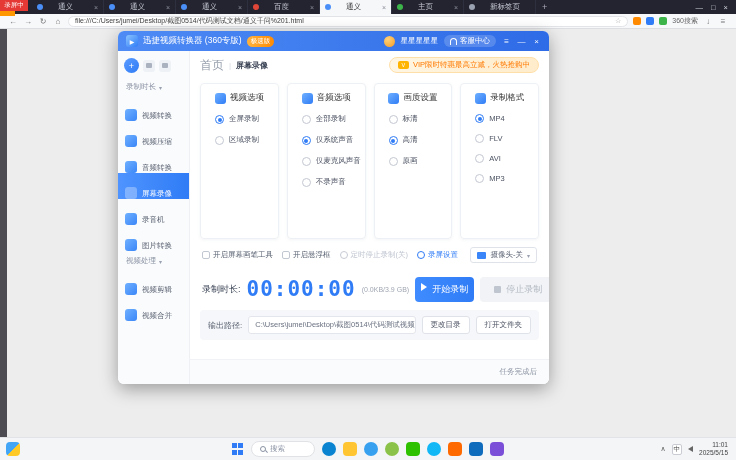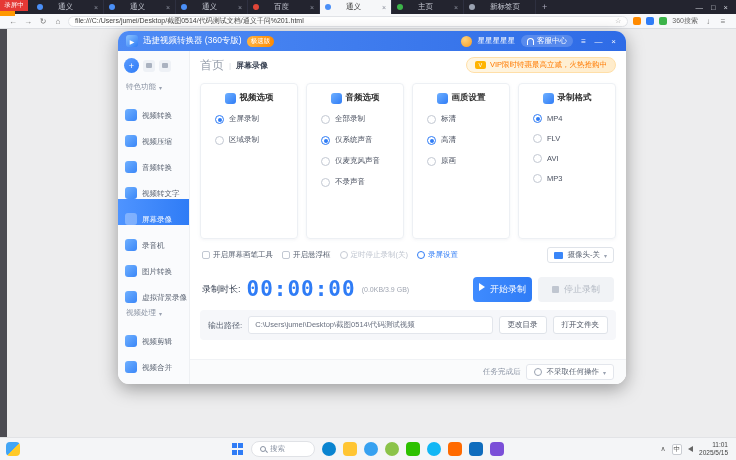--- a/index.html
+++ b/index.html
@@ -23,21 +23,21 @@
   .urlbox{flex:1;background:#fff;border:1px solid #e2e4e8;border-radius:8px;height:11px;display:flex;align-items:center;gap:4px;padding:0 6px;font-size:7px;color:#444;overflow:hidden;white-space:nowrap}
   .urlbox .star{margin-left:auto;color:#999;font-size:7px}
   .ext-ico{width:8px;height:8px;border-radius:2px;flex:none}
   .se-label{font-size:7px;color:#666;white-space:nowrap}
 
   
   .page{position:absolute;top:29px;left:0;right:0;bottom:23px;background:#ededee}
   .page-strip{position:absolute;left:0;top:0;width:7px;height:100%;background:#4c4c52}
 
   
-  .app{position:absolute;left:118px;top:2px;width:508px;height:353px;background:#fff;border-radius:11px;box-shadow:0 5px 18px rgba(0,0,0,.35);overflow:hidden;display:flex;flex-direction:column}
+  .app{position:absolute;left:118px;top:2px;width:431px;height:353px;background:#fff;border-radius:6px;box-shadow:0 5px 18px rgba(0,0,0,.35);overflow:hidden;display:flex;flex-direction:column}
   .titlebar{height:20px;background:linear-gradient(90deg,#4e8bf5,#2e6be6);display:flex;align-items:center;padding:0 8px;gap:5px;color:#fff;flex:none}
   .app-logo{width:12px;height:12px;border-radius:3px;background:linear-gradient(135deg,#8cc4ff,#2f7cf6);display:flex;align-items:center;justify-content:center;color:#fff;font-size:6px;flex:none}
   .app-title{font-size:8.5px;white-space:nowrap}
   .edition{background:linear-gradient(90deg,#ffb23e,#ff8a00);border-radius:6px;font-size:6.5px;padding:1px 4px;white-space:nowrap}
   .title-right{margin-left:auto;display:flex;align-items:center;gap:6px}
   .avatar{width:11px;height:11px;border-radius:50%;background:radial-gradient(circle at 35% 30%,#ffd27a,#f59b23);flex:none}
   .username{font-size:7.5px;white-space:nowrap}
   .support{display:flex;align-items:center;gap:3px;font-size:7.5px;background:rgba(255,255,255,.18);padding:1px 6px;border-radius:8px;white-space:nowrap}
   .headset{width:7px;height:7px;border:1px solid #fff;border-bottom:none;border-radius:4px 4px 0 0}
   .tb-ico{font-size:8px;opacity:.95;width:9px;text-align:center}
@@ -58,21 +58,21 @@
   .main-top{height:28px;display:flex;align-items:center;padding:0 10px;gap:5px;flex:none}
   .crumb-home{font-size:12px;color:#98a0ad}
   .crumb-sep{color:#d5d9e0;font-size:8px}
   .crumb-cur{font-size:8px;color:#3a4354;font-weight:bold}
   .vip{margin-left:auto;display:flex;align-items:center;gap:4px;background:linear-gradient(90deg,#fff6e3,#ffeccb);border:1px solid #ffdfa8;border-radius:9px;padding:2px 8px;font-size:7.5px;color:#ff7a00;white-space:nowrap}
   .vip-ico{width:11px;height:8px;background:#ffb400;border-radius:2px;color:#fff;font-size:5.5px;display:flex;align-items:center;justify-content:center;flex:none}
 
   .content{flex:1;display:flex;flex-direction:column;padding:4px 10px 0;min-height:0}
   .panels{display:grid;grid-template-columns:repeat(4,1fr);gap:8px;height:156px;flex:none}
   .panel{border:1px solid #edf0f4;border-radius:4px;padding:8px 9px;box-shadow:0 1px 3px rgba(140,150,170,.10);overflow:hidden}
-  .panel-head{display:flex;align-items:center;justify-content:center;gap:4px;font-size:8.5px;font-weight:bold;color:#333;margin-bottom:10px;white-space:nowrap}
+  .panel-head{display:flex;align-items:center;justify-content:center;gap:4px;font-size:8.5px;font-weight:normal;color:#333;margin-bottom:10px;white-space:nowrap}
   .panel-ico{width:11px;height:11px;border-radius:3px;background:linear-gradient(135deg,#6fb0ff,#2f7cf6);flex:none}
   .opt{display:flex;align-items:flex-end;gap:5px;margin:0 0 11px 5px;font-size:7.5px;color:#4a5160;white-space:nowrap}
   .radio{width:9px;height:9px;border-radius:50%;border:1px solid #c2c8d2;flex:none;position:relative;background:#fff}
   .opt.sel .radio{border-color:#2f7cf6}
   .opt.sel .radio::after{content:"";position:absolute;inset:1.5px;border-radius:50%;background:#2f7cf6}
 
   .optrow{display:flex;align-items:center;gap:9px;padding:8px 2px 5px;font-size:7.5px;color:#5a6372;flex:none;white-space:nowrap}
   .optrow .item{display:flex;align-items:center;gap:3px}
   .cb{width:8px;height:8px;border:1px solid #c2c8d2;border-radius:2px;background:#fff;flex:none}
   .disabled{color:#bfc5cf}
@@ -214,54 +214,46 @@
             <span class="tool-main">+</span>
             <span class="tool-sub">
                 <i></i>
               </span>
             <span class="tool-sub">
                 <i></i>
               </span>
           </div>
 
           <div class="side-section">
-            <span>特色功能</span>
+            <span>录制时长</span>
             <span class="caret">▾</span>
           </div>
           <div class="side-item">
             <span class="ico"></span>
             <span>视频转换</span>
           </div>
           <div class="side-item">
             <span class="ico"></span>
             <span>视频压缩</span>
           </div>
           <div class="side-item">
             <span class="ico"></span>
             <span>音频转换</span>
           </div>
-          <div class="side-item">
-            <span class="ico"></span>
-            <span>视频转文字</span>
-          </div>
           <div class="side-item active">
             <span class="ico"></span>
             <span>屏幕录像</span>
           </div>
           <div class="side-item">
             <span class="ico"></span>
             <span>录音机</span>
           </div>
           <div class="side-item">
             <span class="ico"></span>
             <span>图片转换</span>
-          </div>
-          <div class="side-item">
-            <span class="ico"></span>
-            <span>虚拟背景录像</span>
           </div>
 
           <div class="side-section">
             <span>视频处理</span>
             <span class="caret">▾</span>
           </div>
           <div class="side-item">
             <span class="ico"></span>
             <span>视频剪辑</span>
           </div>
@@ -408,25 +400,20 @@
             <div class="outrow">
               <span>输出路径:</span>
               <span class="path-box">C:\Users\jumei\Desktop\截图0514\代码测试视频</span>
               <span class="btn-ghost">更改目录</span>
               <span class="btn-ghost">打开文件夹</span>
             </div>
           </div>
 
           <div class="app-footer">
             <span>任务完成后</span>
-            <span class="power-dd">
-              <span class="power-ico"></span>
-              <span>不采取任何操作</span>
-              <span class="caret">▾</span>
-            </span>
           </div>
         </div>
       </div>
     </div>
   </div>
 
   <div class="taskbar">
     <div class="widget-ico"></div>
 
     <div class="tb-center">

